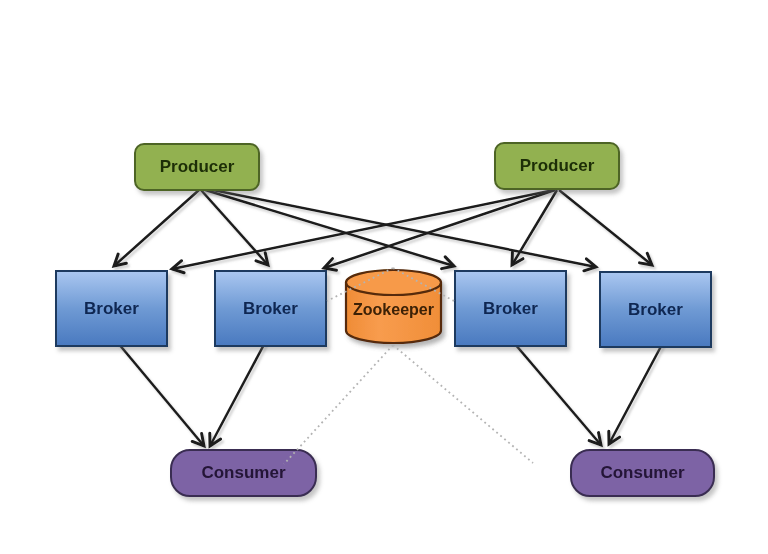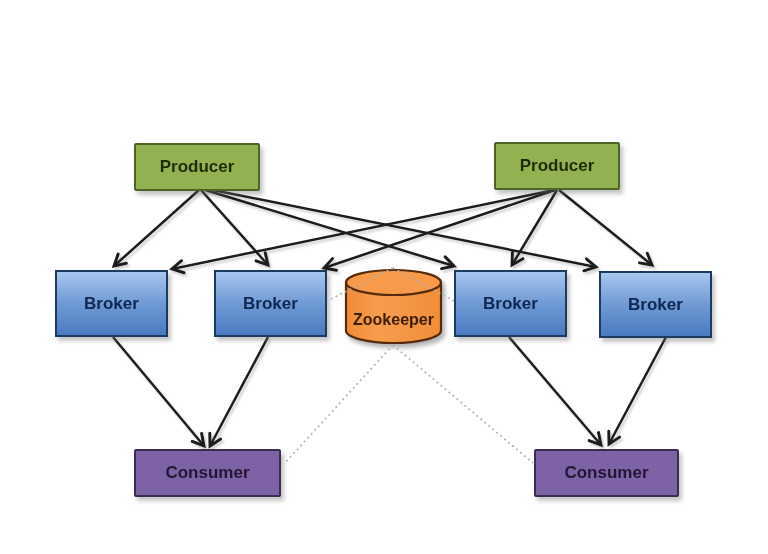--- a/index.html
+++ b/index.html
@@ -48,52 +48,53 @@
     justify-content: center;
     box-sizing: border-box;
     font-weight: bold;
     font-size: 17px;
     z-index: 2;
   }
   .producer {
     width: 126px; height: 48px;
     background: #92b150;
     border: 2px solid #4d6425;
-    border-radius: 2px;
+    border-radius: 10px;
     color: #1d2e07;
     box-shadow: 3px 4px 4px rgba(110,110,110,0.4);
   }
   #producer-1 { left: 134px; top: 143px; }
   #producer-2 { left: 494px; top: 142px; }
   .broker {
-    width: 113px; height: 67px;
+    width: 113px; height: 77px;
     background: linear-gradient(180deg, #a9c6f0 0%, #6f9ad4 50%, #4a7ac0 100%);
     border: 2px solid #1d3a5f;
     color: #0f2752;
     box-shadow: 3px 4px 4px rgba(110,110,110,0.4);
   }
   #broker-1 { left: 55px;  top: 270px; }
   #broker-2 { left: 214px; top: 270px; }
   #broker-3 { left: 454px; top: 270px; }
   #broker-4 { left: 599px; top: 271px; }
   .consumer {
     width: 147px; height: 48px;
     background: #7d63a5;
     border: 2px solid #3a2d52;
-    border-radius: 2px;
+    border-radius: 20px;
     color: #241537;
     box-shadow: 3px 4px 4px rgba(110,110,110,0.4);
+    margin-left: 36px;
   }
   #consumer-1 { left: 134px; top: 449px; }
   #consumer-2 { left: 534px; top: 449px; width: 145px; }
   .zk-label {
     position: absolute;
     left: 346px; top: 301px;
     width: 95px; height: 28px;
-    display: flex; align-items: flex-end; justify-content: center;
+    display: flex; align-items: flex-start; justify-content: center;
     font-weight: bold;
     font-size: 16px;
     color: #3c2106;
     z-index: 4;
   }
   .edge-solid {
     stroke: #1b1b1b;
     stroke-width: 2.5;
     fill: none;
   }

